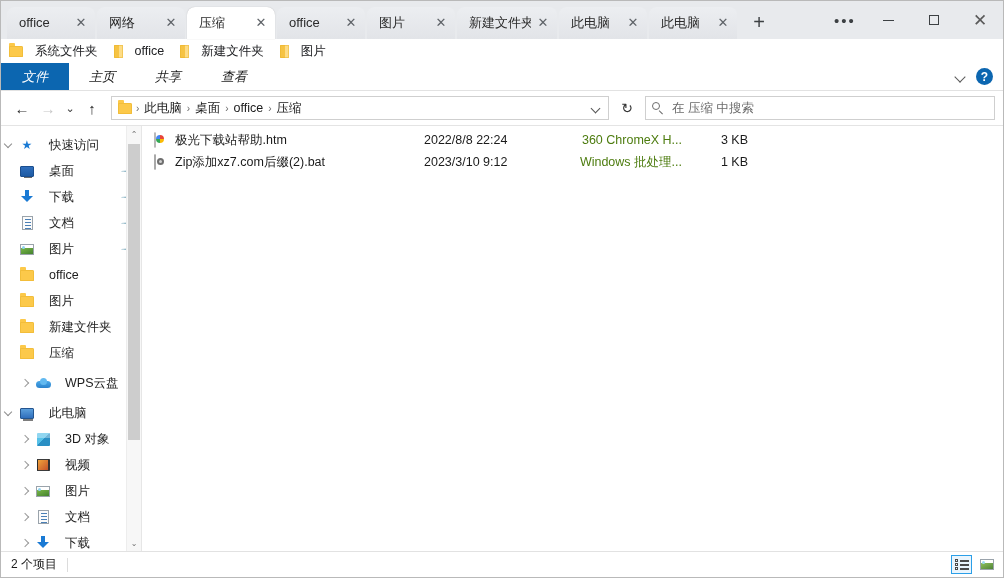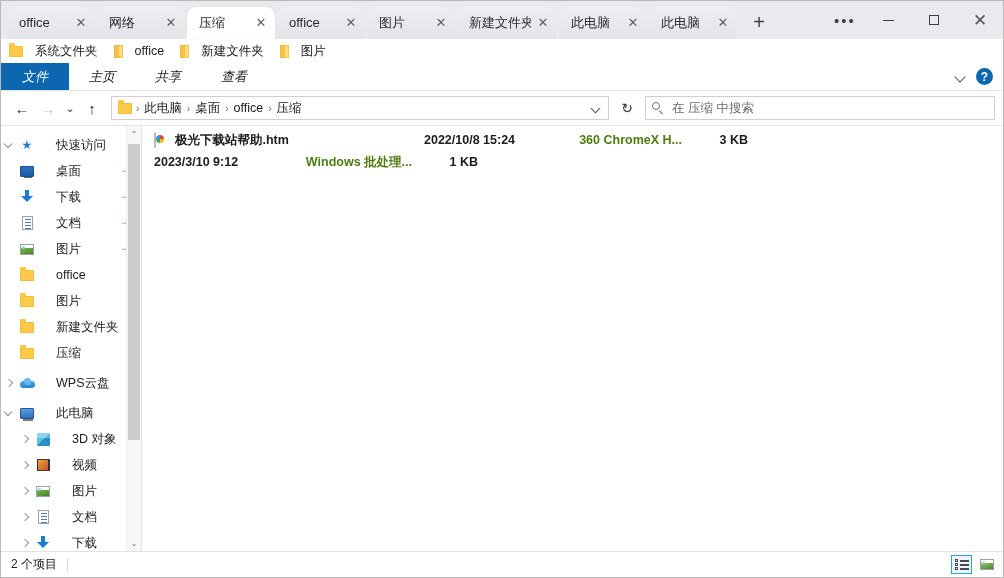--- a/index.html
+++ b/index.html
@@ -326,21 +326,21 @@
     content:"";position:absolute;left:1px;top:1px;
     width:5px;height:5px;border-right:1.3px solid #9a9a9a;border-top:1.3px solid #9a9a9a;
     transform:rotate(45deg);
   }
   .tw-arrow.down::after{
     content:"";position:absolute;left:0px;top:0px;
     width:5px;height:5px;border-right:1.3px solid #8c8c8c;border-bottom:1.3px solid #8c8c8c;
     transform:rotate(45deg);
   }
   .ti { width:20px;flex:0 0 20px;display:flex;align-items:center;justify-content:center;}
-  .tlabel{ margin-left:19px; }
+  .tlabel{ margin-left:12px; }
   .pin {
     margin-left:auto;
     color:#8b8b8b;
     font-size:11px;
     transform: rotate(45deg);
     display:inline-block;
   }
   .indent-1 { padding-left: 0px; }
   .indent-2 { padding-left: 16px; }
   .ic-monitor{ width:14px;height:11px;background:linear-gradient(to bottom,#2f6ebc,#1e5ba4);border-radius:1px;position:relative;border:1px solid #1b4e8e;box-sizing:border-box;}
@@ -430,21 +430,20 @@
     width:5px;height:5px;border-right:1.2px solid #7aa2cc;border-bottom:1.2px solid #7aa2cc;
     transform:rotate(45deg);
   }
   .filelist{ flex:1 1 auto; overflow:hidden; padding-top: 3px;}
   .filerow {
     height: 22px;
     display:flex;
     align-items:center;
     font-size: 12.5px;
     color: #1b1b1b;
-    font-weight: bold;
   }
   .fr-name{ width:270px;flex:0 0 270px;display:flex;align-items:center;padding-left:12px;box-sizing:border-box;white-space:nowrap;overflow:hidden;}
   .fr-date{ width:148px;flex:0 0 148px;padding-left:12px;box-sizing:border-box;color:#1b1b1b;white-space:nowrap;}
   .fr-type{ width:122px;flex:0 0 122px;padding-left:12px;box-sizing:border-box;color:#4d7c0f;white-space:nowrap;overflow:hidden;text-align:right;}
   .fr-size{ width:82px;flex:0 0 82px;padding-left:12px;box-sizing:border-box;color:#1b1b1b;text-align:right;padding-right:16px;white-space:nowrap;}
   .fileico{ width:14px;height:14px;flex:0 0 14px;margin-right:7px;position:relative;}
   .ic-htm{
     width:12px;height:14px;background:#fdfdfd;border:1px solid #b9b9b9;box-sizing:border-box;position:relative;border-radius:1px;
   }
   .ic-htm::after{
@@ -675,21 +674,21 @@
         <span class="tlabel">新建文件夹</span>
       </div>
 
       <div class="tree-row indent-2">
         <span class="ti">
             <span class="folder-ico"></span>
           </span>
         <span class="tlabel">压缩</span>
       </div>
 
-      <div class="tree-row indent-1" style="margin-top:4px;">
+      <div class="tree-row indent-1" style="margin-top:4px;padding-left:16px;">
         <span class="tw">
             <span class="tw-arrow right"></span>
           </span>
         <span class="ti">
             <span class="ic-cloud"></span>
           </span>
         <span class="tlabel">WPS云盘</span>
       </div>
 
       <div class="tree-row indent-1" style="margin-top:4px;">
@@ -760,25 +759,29 @@
     </div>
 
     <div class="filepane">
 
       <div class="filelist">
         <div class="filerow">
           <div class="fr-name">
             <span class="fileico"><span class="ic-htm"></span></span>
             <span>极光下载站帮助.htm</span>
           </div>
-          <div class="fr-date">2022/10/8 15:24</div>
+          <div class="fr-date">2022/8/8 22:24</div>
           <div class="fr-type">360 ChromeX H...</div>
           <div class="fr-size">3 KB</div>
         </div>
         <div class="filerow">
+          <div class="fr-name">
+            <span class="fileico"><span class="ic-bat"></span></span>
+            <span>Zip添加xz7.com后缀(2).bat</span>
+          </div>
           <div class="fr-date">2023/3/10 9:12</div>
           <div class="fr-type">Windows 批处理...</div>
           <div class="fr-size">1 KB</div>
         </div>
       </div>
     </div>
   </div>
 
   <div class="statusbar">
     <span>2 个项目</span>

